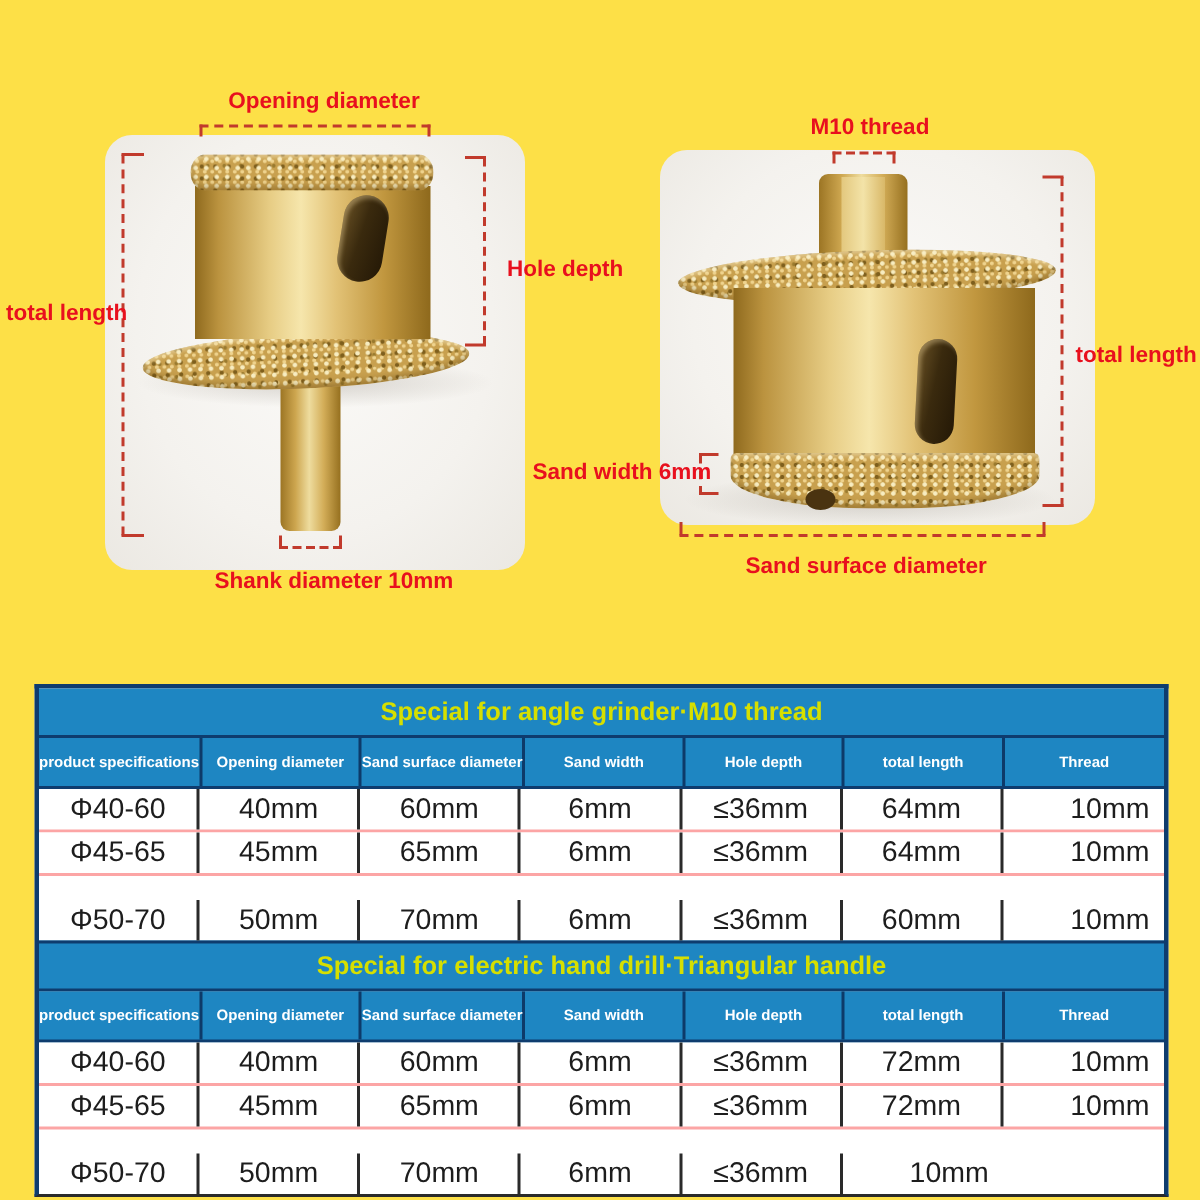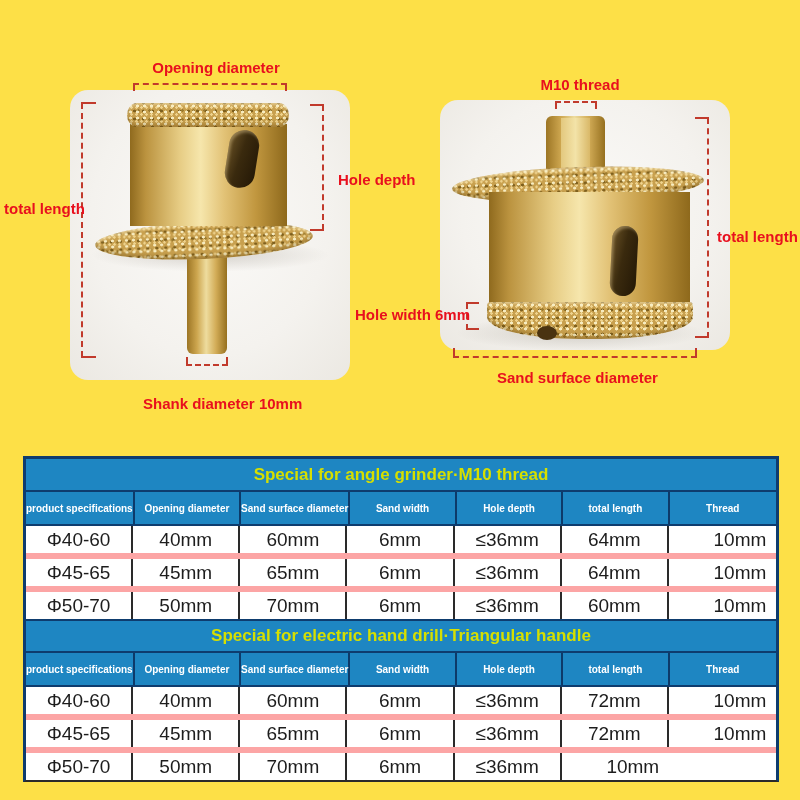--- a/index.html
+++ b/index.html
@@ -36,22 +36,22 @@
 
   
   .spec-table{left:23px;top:456px;width:756px;border:3px solid #0e3c6e;border-bottom:2px solid #2a2a2a;background:#fff;box-sizing:border-box;}
   .sec-title{height:31px;background:#1e86c2;color:#d6df00;font-weight:bold;font-size:17px;
              display:flex;align-items:center;justify-content:center;border-bottom:2px solid #0e3c6e;}
   .col-hdr{display:grid;grid-template-columns:repeat(7,1fr);background:#1e86c2;border-bottom:2px solid #0e3c6e;}
   .col-hdr .hcell{height:32px;display:flex;align-items:center;justify-content:center;
                   color:#fff;font-weight:bold;font-size:10px;white-space:nowrap;
                   border-right:2px solid #0d3a69;box-sizing:border-box;}
   .col-hdr .hcell:last-child{border-right:none;}
-  .tbody .trow{display:grid;grid-template-columns:repeat(7,1fr);border-bottom:6px solid #fca5a5;background:#fff;}
-  .tbody .trow:last-child{border-bottom:none;}
+  .tbody .trow{display:grid;grid-template-columns:repeat(7,1fr);border-bottom:2px solid #fca5a5;background:#fff;}
+  .tbody .trow:last-child{border-bottom:none;margin-top:16px;}
   .tbody .tcell{height:27px;display:flex;align-items:center;justify-content:center;
                 color:#1d1d1d;font-size:19px;border-right:2px solid #2a2a2a;box-sizing:border-box;}
   .tbody .tcell:last-child{border-right:none;padding-left:35px;}
   .sec2 .sec-title{border-top:2px solid #0e3c6e;height:30px;}
 </style>
 </head>
 <body>
 
 <div class="canvas">
 
@@ -104,22 +104,22 @@
 
   <div class="abs dash-h" style="left:186px;top:364px;width:42px;"></div>
   <div class="abs tick-v" style="left:186px;top:357px;height:8px;"></div>
   <div class="abs tick-v" style="left:226px;top:357px;height:8px;"></div>
 
   <div class="abs lbl ctr" style="left:216px;top:60px;">Opening diameter</div>
   <div class="abs lbl ctr" style="left:580px;top:77px;">M10 thread</div>
   <div class="abs lbl" style="left:338px;top:172px;">Hole depth</div>
   <div class="abs lbl" style="left:4px;top:201px;">total length</div>
   <div class="abs lbl" style="left:717px;top:229px;">total length</div>
-  <div class="abs lbl" style="left:355px;top:307px;">Hole width 6mm</div>
-  <div class="abs lbl" style="left:143px;top:396px;">Shank diameter 10mm</div>
+  <div class="abs lbl" style="left:355px;top:307px;">Sand width 6mm</div>
+  <div class="abs lbl" style="left:143px;top:380px;">Shank diameter 10mm</div>
   <div class="abs lbl" style="left:497px;top:370px;">Sand surface diameter</div>
 
   <div class="abs spec-table">
     <div class="sec1">
       <div class="sec-title">Special for angle grinder·M10 thread</div>
       <div class="col-hdr">
           <div class="hcell">product specifications</div>
           <div class="hcell">Opening diameter</div>
           <div class="hcell">Sand surface diameter</div>
           <div class="hcell">Sand width</div>

